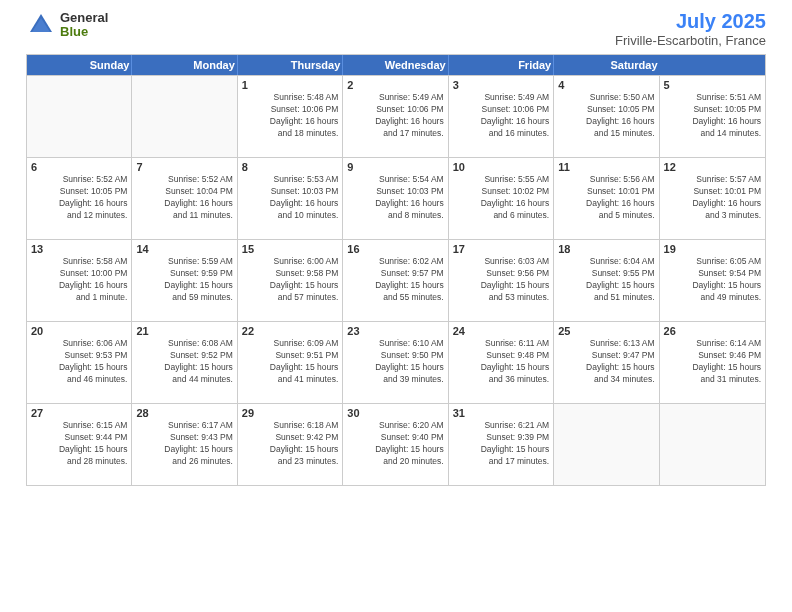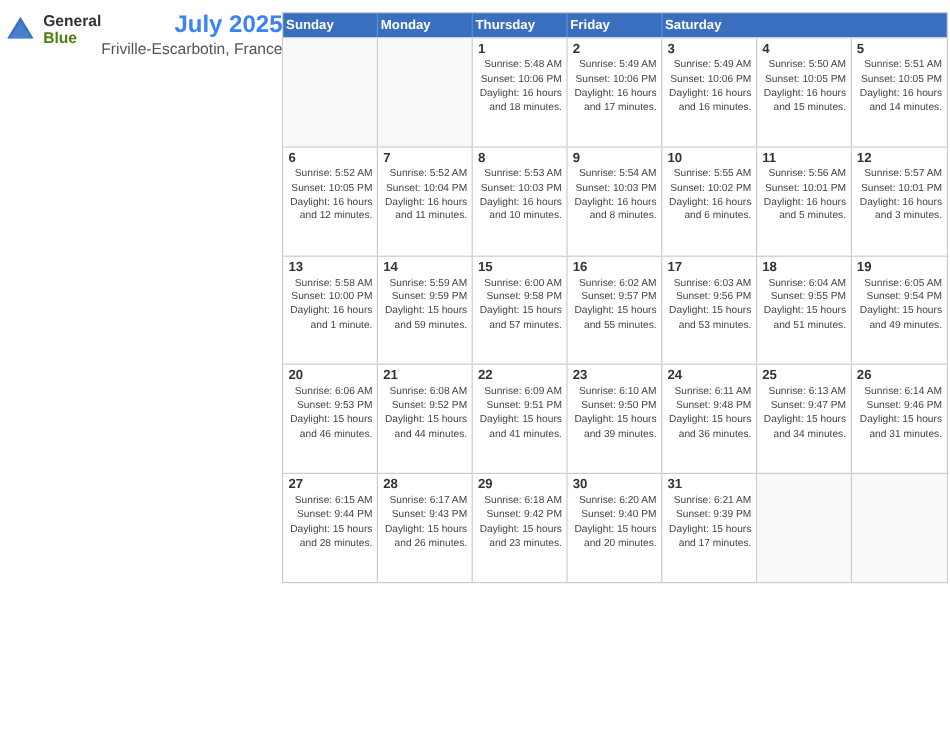--- a/index.html
+++ b/index.html
@@ -6,23 +6,23 @@
     body {
       width: 792px;
       height: 612px;
       font-family: Arial, sans-serif;
       background: #fff;
       overflow: hidden;
     }
     .page {
       width: 792px;
       height: 496px;
-      padding: 10px 2px;
-      display: flex;
-      flex-direction: row;
+      padding: 10px 26px;
+      display: flex;
+      flex-direction: column;
     }
     .header {
       display: flex;
       justify-content: space-between;
       align-items: flex-start;
       margin-bottom: 6px;
     }
     .logo {
       display: flex;
       align-items: center;
@@ -61,21 +61,21 @@
     }
     .cal-header {
       display: grid;
       grid-template-columns: repeat(7, 1fr);
       background: #3a6ebf;
     }
     .cal-header-cell {
       color: #fff;
       font-size: 11px;
       font-weight: bold;
-      text-align: left;
+      text-align: right;
       padding: 4px 2px;
       border-right: 1px solid #5a8edf;
     }
     .cal-header-cell:last-child { border-right: none; }
     .cal-body {
       flex: 1;
       display: flex;
       flex-direction: column;
     }
     .cal-row {
@@ -128,20 +128,21 @@
       <div class="title-month">July 2025</div>
       <div class="title-location">Friville-Escarbotin, France</div>
     </div>
   </div>
 
   <div class="calendar">
     <div class="cal-header">
     <div class="cal-header-cell">Sunday</div>
         <div class="cal-header-cell">Monday</div>
         <div class="cal-header-cell">Thursday</div>
+        <div class="cal-header-cell">Wednesday</div>
         <div class="cal-header-cell">Friday</div>
         <div class="cal-header-cell">Saturday</div>
       </div>
     <div class="cal-body">
     <div class="cal-row">
           <div class="cal-cell empty"></div>
           <div class="cal-cell empty"></div>
           <div class="cal-cell">
             <span class="cell-date">1</span>
             <div class="cell-info">Sunrise: 5:48 AM<br>Sunset: 10:06 PM<br>Daylight: 16 hours<br>and 18 minutes.</div>

